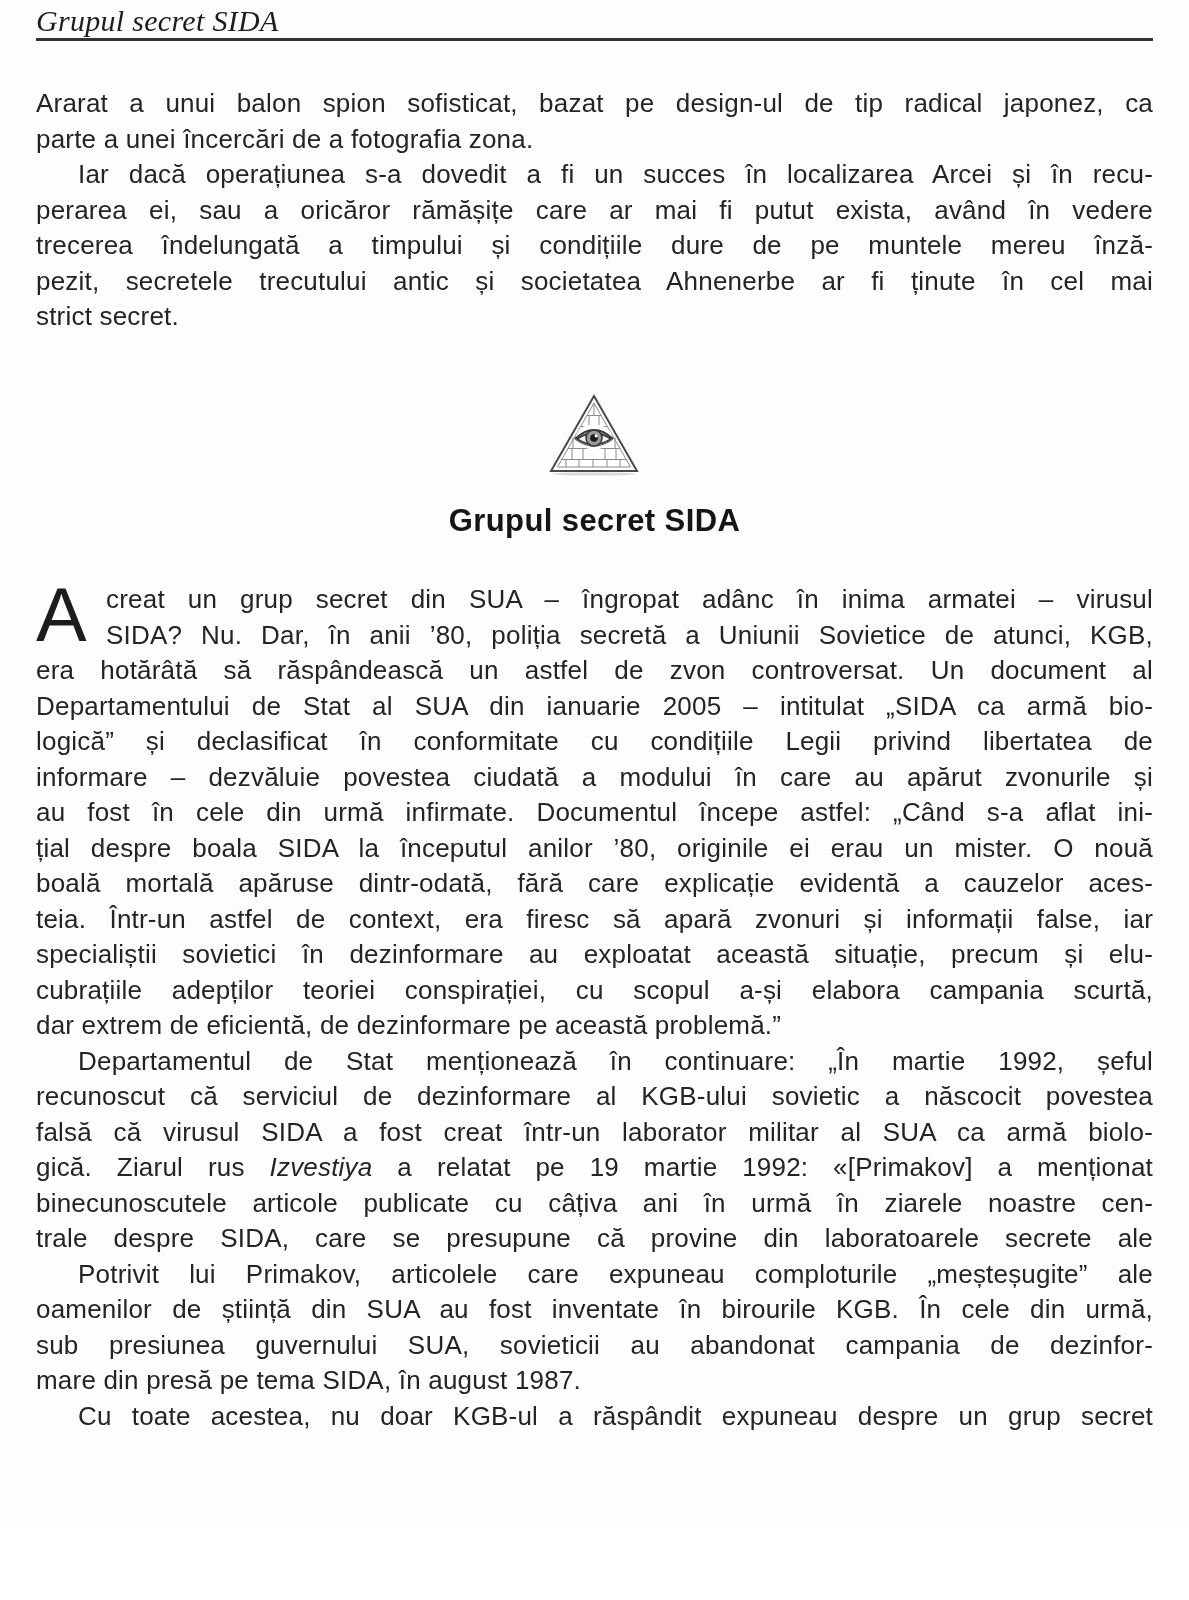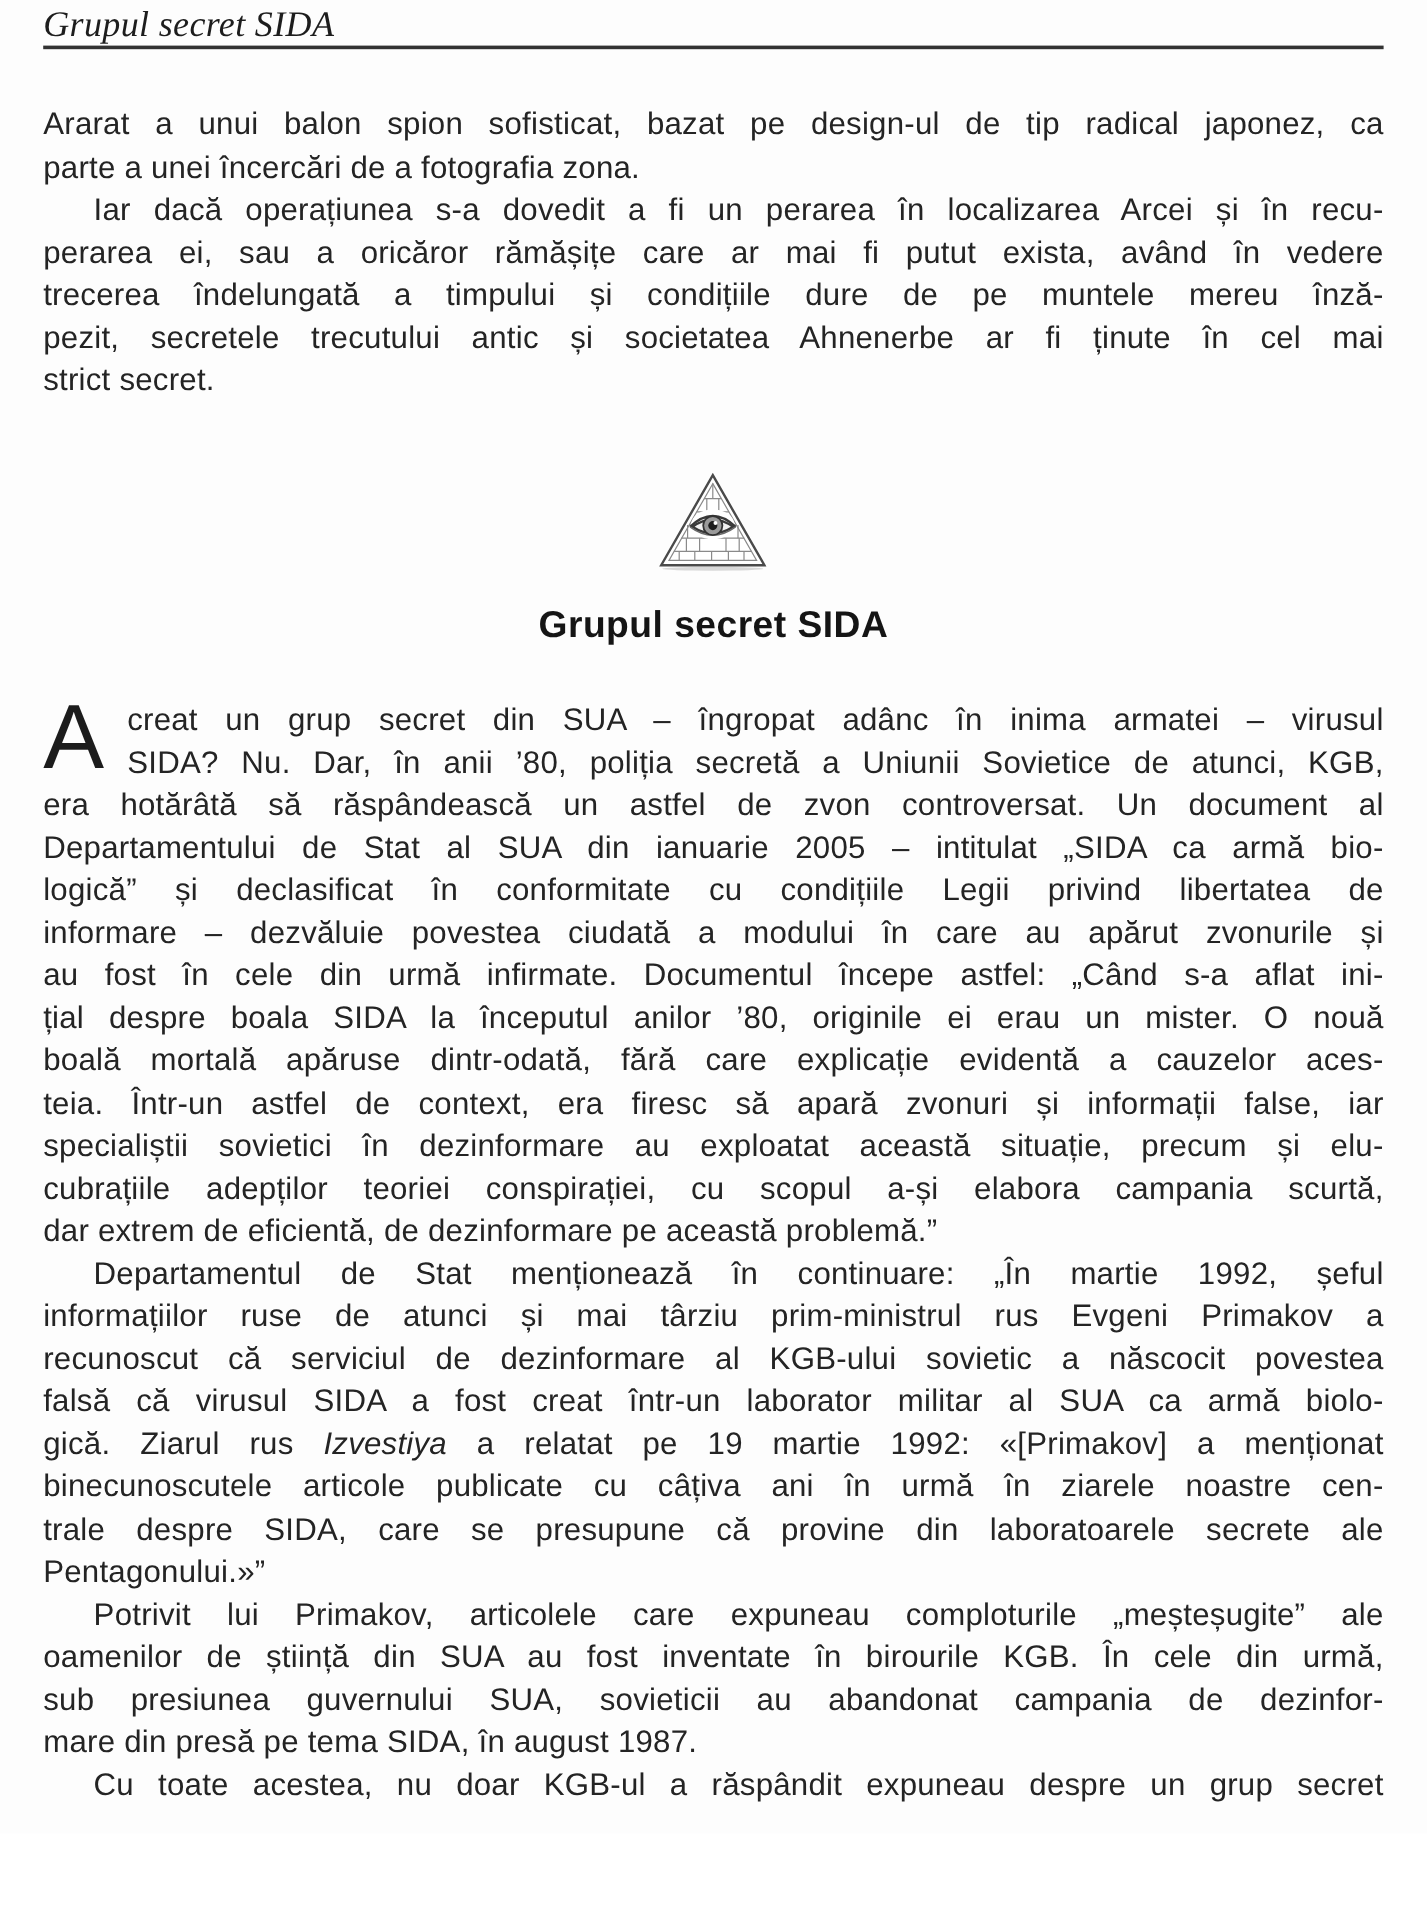--- a/index.html
+++ b/index.html
@@ -86,21 +86,21 @@
 
   <div class="running-head">Grupul secret SIDA</div>
   <div class="header-rule"></div>
 
   <div class="bodytext intro-text">
       <div>
         <div class="line">Ararat a unui balon spion sofisticat, bazat pe design-ul de tip radical japonez, ca</div>
         <div class="line last">parte a unei încercări de a fotografia zona.</div>
       </div>
       <div>
-        <div class="line indent">Iar dacă operațiunea s-a dovedit a fi un perarea în localizarea Arcei și în recu-</div>
+        <div class="line indent">Iar dacă operațiunea s-a dovedit a fi un succes în localizarea Arcei și în recu-</div>
         <div class="line">perarea ei, sau a oricăror rămășițe care ar mai fi putut exista, având în vedere</div>
         <div class="line">trecerea îndelungată a timpului și condițiile dure de pe muntele mereu înză-</div>
         <div class="line">pezit, secretele trecutului antic și societatea Ahnenerbe ar fi ținute în cel mai</div>
         <div class="line last">strict secret.</div>
       </div>
     </div>
 
   <div class="emblem">
     <svg width="90" height="86" viewBox="0 0 90 86" xmlns="http://www.w3.org/2000/svg">
       <ellipse cx="45" cy="80" rx="42" ry="1.6" fill="#d9d9d9"></ellipse>
@@ -154,27 +154,25 @@
           <div class="line">au fost în cele din urmă infirmate. Documentul începe astfel: „Când s-a aflat ini-</div>
           <div class="line">țial despre boala SIDA la începutul anilor ’80, originile ei erau un mister. O nouă</div>
           <div class="line">boală mortală apăruse dintr-odată, fără care explicație evidentă a cauzelor aces-</div>
           <div class="line">teia. Într-un astfel de context, era firesc să apară zvonuri și informații false, iar</div>
           <div class="line">specialiștii sovietici în dezinformare au exploatat această situație, precum și elu-</div>
           <div class="line">cubrațiile adepților teoriei conspirației, cu scopul a-și elabora campania scurtă,</div>
           <div class="line last">dar extrem de eficientă, de dezinformare pe această problemă.”</div>
         </div>
         <div>
           <div class="line indent">Departamentul de Stat menționează în continuare: „În martie 1992, șeful</div>
-          <div class="line">informațiilor ruse de atunci și mai târziu prim-ministrul rus Evgeni Primakov a</div>
           <div class="line">recunoscut că serviciul de dezinformare al KGB-ului sovietic a născocit povestea</div>
           <div class="line">falsă că virusul SIDA a fost creat într-un laborator militar al SUA ca armă biolo-</div>
           <div class="line">gică. Ziarul rus <i>Izvestiya</i> a relatat pe 19 martie 1992: «[Primakov] a menționat</div>
           <div class="line">binecunoscutele articole publicate cu câțiva ani în urmă în ziarele noastre cen-</div>
           <div class="line">trale despre SIDA, care se presupune că provine din laboratoarele secrete ale</div>
-          <div class="line last">Pentagonului.»”</div>
         </div>
         <div>
           <div class="line indent">Potrivit lui Primakov, articolele care expuneau comploturile „meșteșugite” ale</div>
           <div class="line">oamenilor de știință din SUA au fost inventate în birourile KGB. În cele din urmă,</div>
           <div class="line">sub presiunea guvernului SUA, sovieticii au abandonat campania de dezinfor-</div>
           <div class="line last">mare din presă pe tema SIDA, în august 1987.</div>
         </div>
         <div>
           <div class="line indent">Cu toate acestea, nu doar KGB-ul a răspândit expuneau despre un grup secret</div>
         </div>

